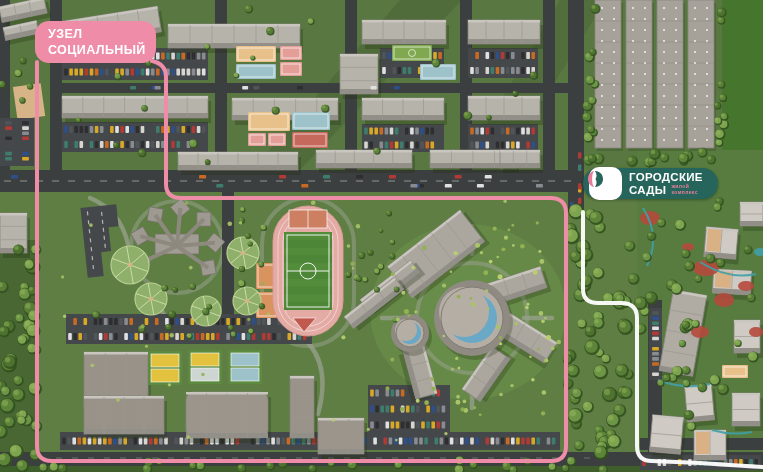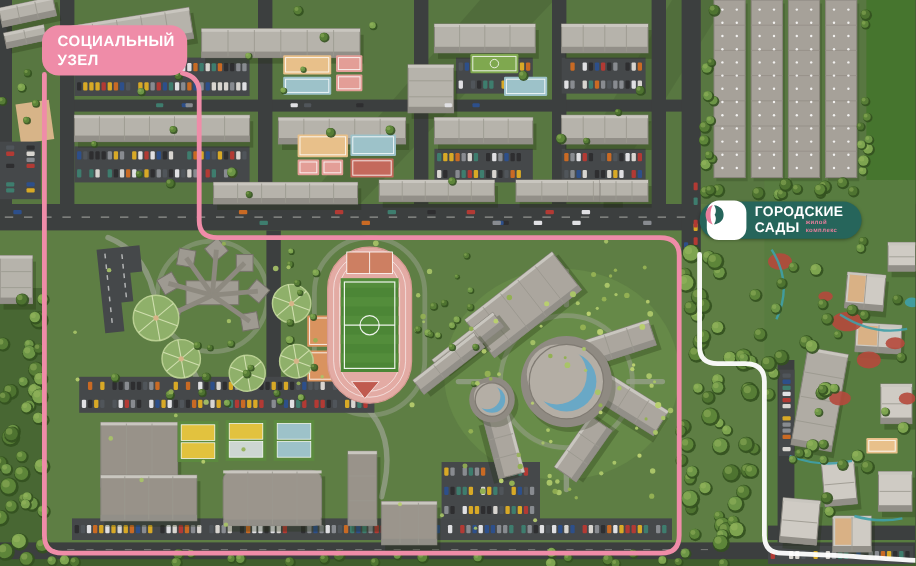--- a/index.html
+++ b/index.html
@@ -2100,22 +2100,22 @@
         <circle cx="92.27600222453475" cy="365.3183900634758" r="1.9307395214214922" fill="#A9C468" opacity="0.9"></circle>
         <circle cx="445.955061763525" cy="433.60795894404873" r="1.6650160124525426" fill="#B9CF6F" opacity="0.9"></circle>
       </g>
       <g>
         <path d="M 152,61 Q 166,64 166,77 L 166,184 Q 166,198 181,198 L 550,198 Q 566,198 566,213 L 566,446 Q 566,461 551,461 L 52,461 Q 37,461 37,446 L 37,62" fill="none" stroke="#EF8CA8" stroke-width="4" stroke-linecap="round"></path>
         <path d="M 583,212 L 583,289 Q 583,303 598,303 L 621,303 Q 637,303 637,318 L 637,446 Q 637,461 652,461 L 700,463 Q 745,466 763,467" fill="none" stroke="#FFFFFF" stroke-width="4" stroke-linecap="round" opacity="0.95"></path>
       </g>
     </svg>
 
   <div class="social-label">
+    <span>УЗЕЛ</span>
     <span>СОЦИАЛЬНЫЙ</span>
-    <span>УЗЕЛ</span>
   </div>
 
   <div class="badge">
     <div class="badge-icon">
       <svg width="22" height="22" viewBox="0 0 22 22">
         <path d="M5,11 C5,6.5 8,3.5 11,3 C8.5,6 8.5,16 11,19 C8,18.5 5,15.5 5,11 Z" fill="var(--badge_pink)"></path>
         <path d="M12,3 C17,3.5 20,6.5 20,11 C20,15.5 17,18.5 12,19 C14,16 14,13 12.5,11 C14,9 14,6 12,3 Z" fill="var(--badge_teal)"></path>
       </svg>
     </div>
     <div class="badge-text">

